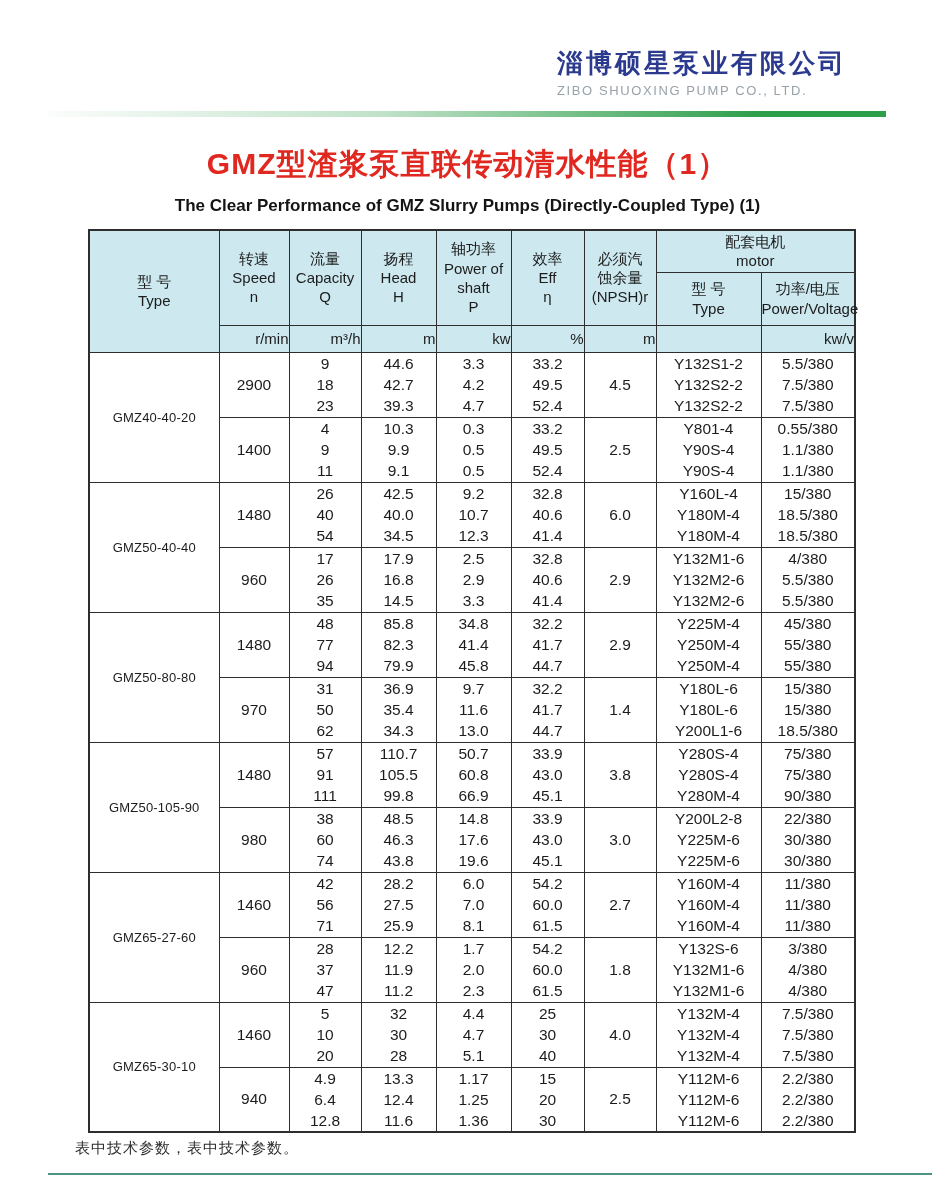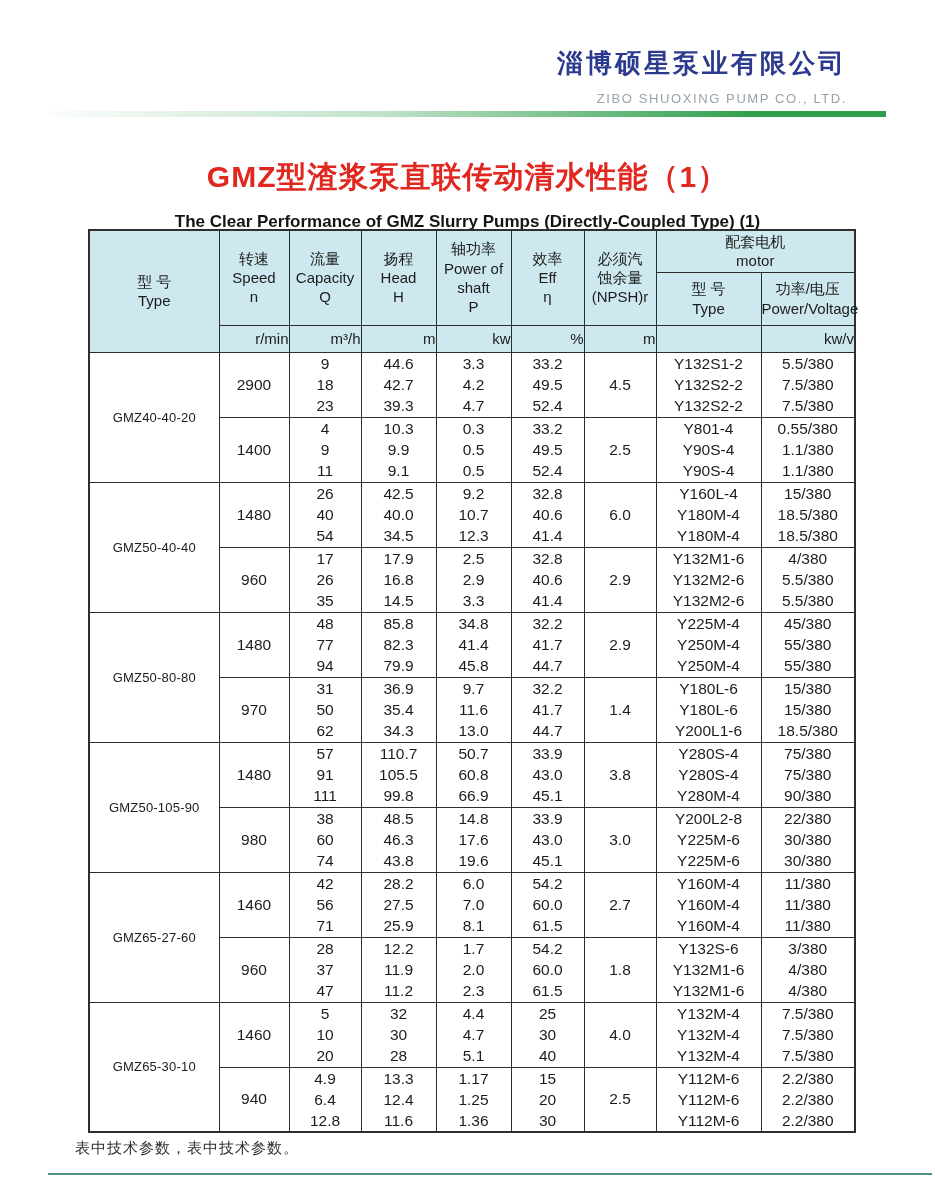--- a/index.html
+++ b/index.html
@@ -6,58 +6,57 @@
   .page {
     position: relative;
     width: 935px;
     height: 1187px;
     background: #ffffff;
     font-family: "Liberation Sans", sans-serif;
     overflow: hidden;
   }
 
   
-  .brand { position: absolute; top: 46px; right: 88px; text-align: right; }
+  .brand { position: absolute; top: 46px; right: 88px; text-align: left; }
   .brand-cn {
     color: #2b3a8e;
     font-size: 26px;
     font-weight: bold;
     letter-spacing: 3px;
     white-space: nowrap;
   }
   .brand-en {
     color: #99a2a9;
     font-size: 13px;
     letter-spacing: 1.6px;
-    margin-top: 10px;
+    margin-top: 2px;
     white-space: nowrap;
   }
   .green-rule {
     position: absolute;
     top: 111px; left: 48px;
     width: 838px; height: 6px;
     background: linear-gradient(90deg, rgba(45,158,74,0.02) 0%, rgba(45,158,74,0.30) 40%, #2d9e4a 85%, #2d9e4a 100%);
   }
 
   
   .title-cn {
-    position: absolute; top: 157px; left: 0; right: 0;
+    position: absolute; top: 144px; left: 0; right: 0;
     text-align: center;
     color: #e02820;
     font-size: 30px;
     font-weight: bold;
     letter-spacing: 1px;
   }
   .title-en {
     position: absolute; top: 196px; left: 0; right: 0;
     text-align: center;
     color: #141414;
     font-size: 17px;
     font-weight: 600;
-    margin-top: 16px;
   }
 
   
   table.perf {
     position: absolute;
     top: 229px; left: 88px;
     border-collapse: collapse;
     table-layout: fixed;
     width: 766px;
     color: #1c1c1c;

